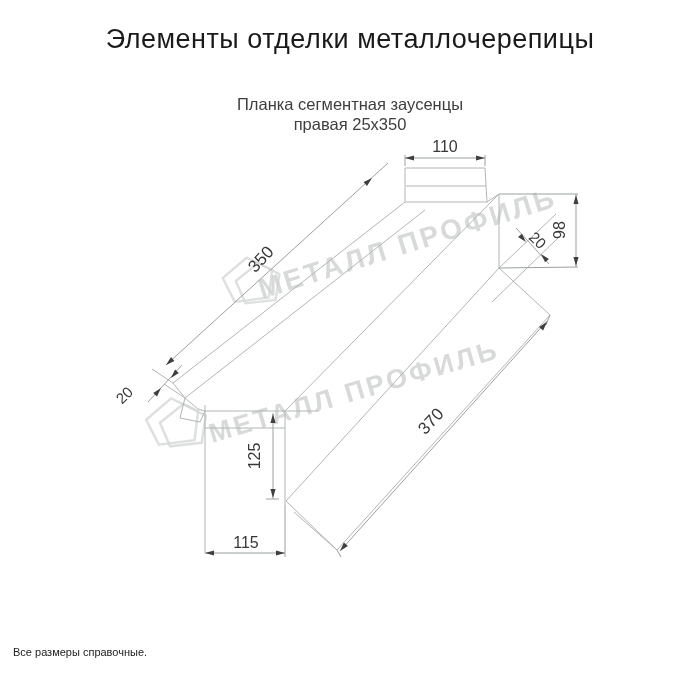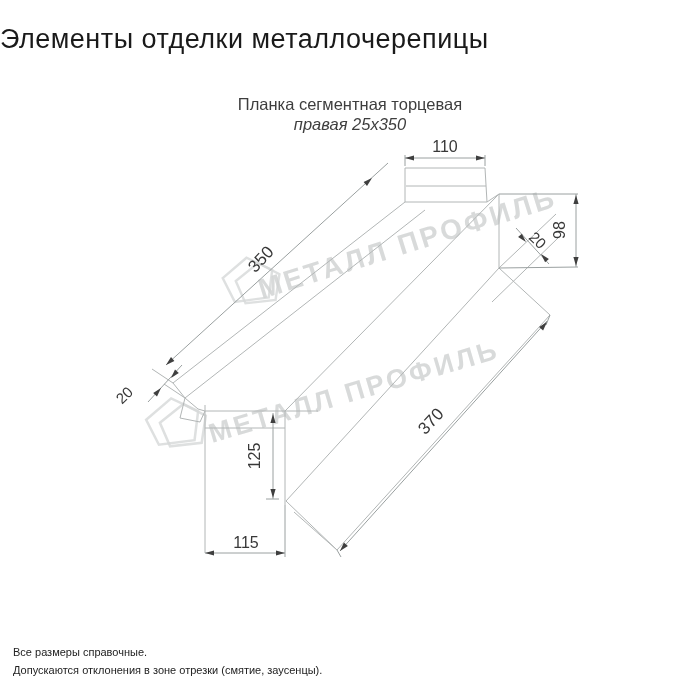--- a/index.html
+++ b/index.html
@@ -1,29 +1,29 @@
 <!DOCTYPE html>
 <html><head>
 <meta charset="utf-8">
 <style>
   html,body{margin:0;padding:0;background:#fff;}
   #page{
     position:relative;width:700px;height:700px;background:#ffffff;
     font-family:"Liberation Sans", sans-serif;overflow:hidden;
   }
   .page-title{
-    position:absolute;top:24px;left:0;width:700px;
+    position:absolute;top:24px;left:0;width:700px;text-align:center;
     font-size:27px;font-weight:400;color:#1a1a1a;letter-spacing:.5px;
   }
   .subtitle{
     position:absolute;left:0;width:700px;text-align:center;
     color:#3e3e3e;font-size:16.5px;font-weight:400;
   }
   .subtitle.l1{top:95px;}
-  .subtitle.l2{top:115px;font-style:italic;}
+  .subtitle.l2{top:115px;}
   .footer-note{
     position:absolute;left:13px;color:#222;font-size:11px;
   }
   .footer-note.l1{top:646px;}
   .footer-note.l2{top:664px;}
   svg{position:absolute;top:0;left:0;}
   .shape{stroke:#b2b6b6;stroke-width:1;fill:none;}
   .dim{stroke:#9aa0a0;stroke-width:1;fill:none;}
   .arr{fill:#3f3f3f;stroke:none;}
   .dimtxt{fill:#383838;font-size:16px;font-family:"Liberation Sans",sans-serif;}
@@ -32,21 +32,21 @@
   .wmtxt{fill:#d2d4d4;font-size:28px;font-weight:bold;letter-spacing:3px;
          font-family:"Liberation Sans",sans-serif;opacity:.85;}
   .wmlogo{stroke:#d6d8d8;stroke-width:2.4;fill:none;opacity:.8;}
 </style>
 </head>
 <body>
 
 <div id="page">
 
   <div class="page-title">Элементы отделки металлочерепицы</div>
-  <div class="subtitle l1">Планка сегментная торцевая</div>
+  <div class="subtitle l1">Планка сегментная заусенцы</div>
   <div class="subtitle l2">правая 25х350</div>
 
   <svg width="700" height="700" viewBox="0 0 700 700">
 
     <g transform="translate(213,264) rotate(-14)">
       <path class="wmlogo" d="M6,16 L34,2 L56,20 L46,46 L12,42 Z"></path>
       <path class="wmlogo" d="M18,22 L44,10 L62,26 L52,50 L22,46 Z"></path>
     </g>
     <g transform="translate(262,299) rotate(-17.5)">
       <text class="wmtxt" x="0" y="0">МЕТАЛЛ ПРОФИЛЬ</text>
@@ -143,14 +143,13 @@
       <text class="dimtxt sm" transform="translate(534,244) rotate(44)" text-anchor="middle">20</text>
       <text class="dimtxt big" transform="translate(265,263) rotate(-47)" text-anchor="middle">350</text>
       <text class="dimtxt big" transform="translate(435,425) rotate(-47)" text-anchor="middle">370</text>
       <text class="dimtxt sm" transform="translate(128,399) rotate(-44)" text-anchor="middle">20</text>
       <text class="dimtxt" transform="translate(260,456) rotate(-90)" text-anchor="middle">125</text>
       <text class="dimtxt" x="246" y="548" text-anchor="middle">115</text>
     </g>
   </svg>
 
   <div class="footer-note l1">Все размеры справочные.</div>
-  <div class="footer-note l2">Допускаются отклонения в зоне отрезки (смятие, заусенцы).</div>
 </div>
 
 </body></html>

